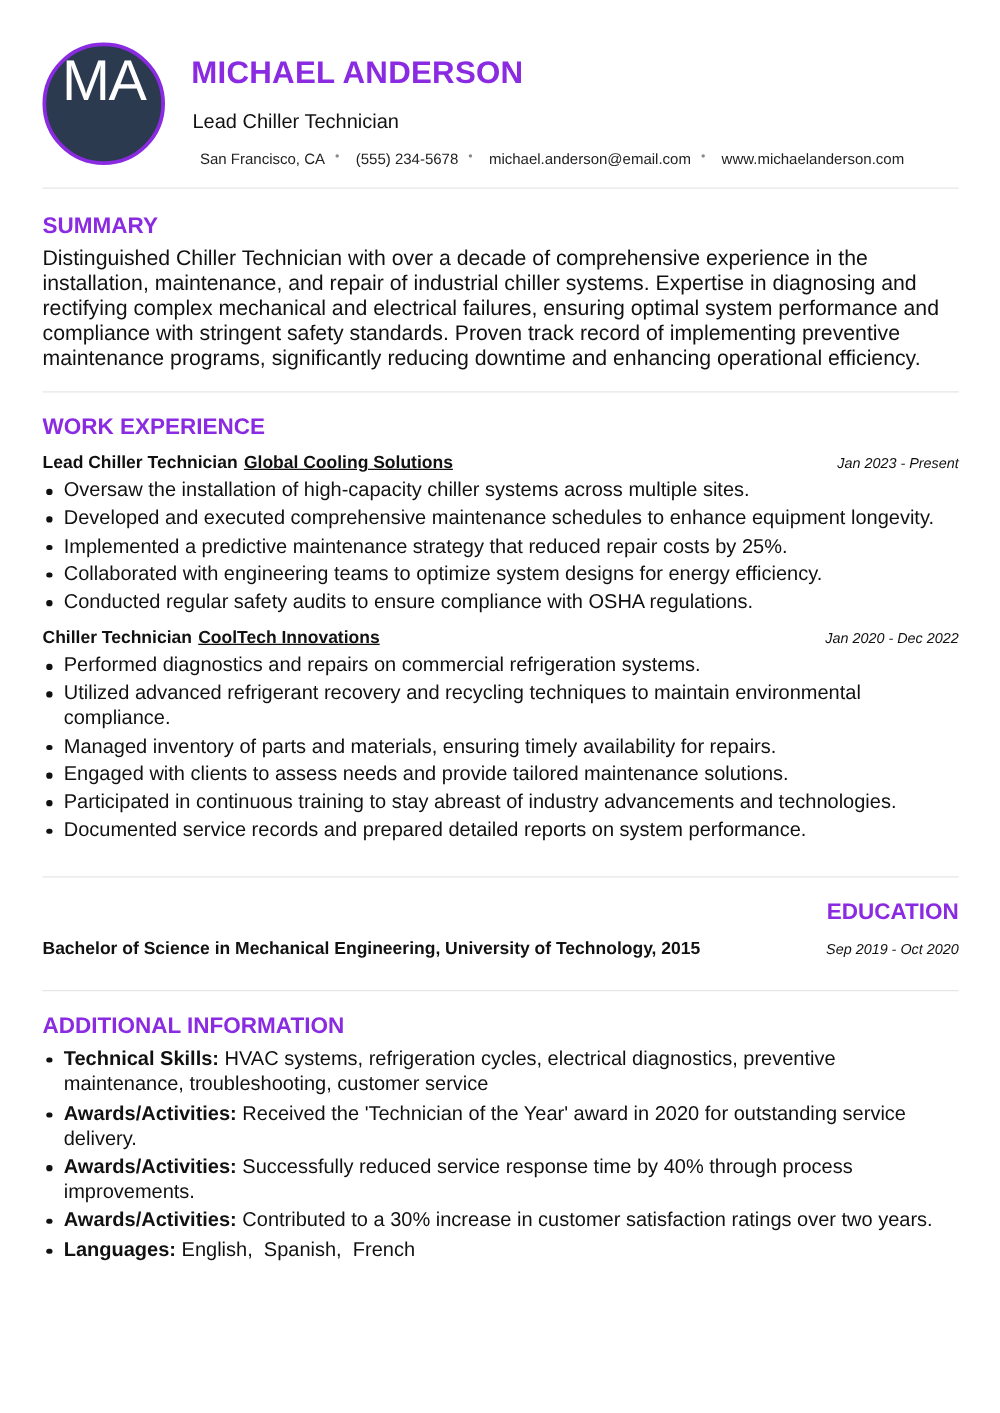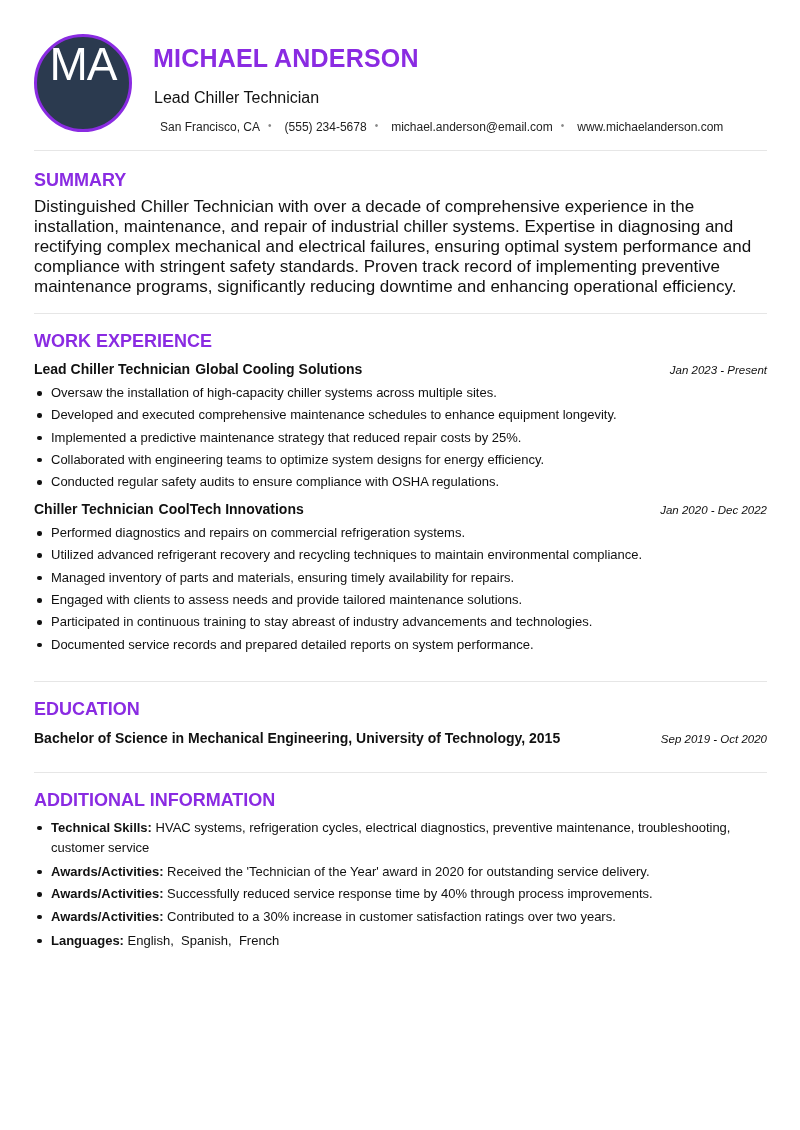--- a/index.html
+++ b/index.html
@@ -99,35 +99,35 @@
     .job-row, .edu-row {
       display: flex;
       justify-content: space-between;
       align-items: baseline;
     }
     .job-head {
       font-size: 14px;
       font-weight: 700;
       color: #111;
     }
-    .job-head .company { margin-left: 5px; }
+    .job-head .company { margin-left: 5px; text-decoration: underline; }
     .date {
       font-size: 11.5px;
       font-style: italic;
       color: #111;
     }
     ul.bullets {
       list-style: none;
       padding: 0;
       margin: 0;
     }
     ul.bullets li {
       position: relative;
       padding-left: 17px;
-      font-size: 13px;
+      font-size: 16px;
       line-height: 20px;
       color: #111;
       margin-bottom: 2.3px;
     }
     ul.bullets li::before {
       content: "";
       position: absolute;
       left: 3px;
       top: 8px;
       width: 4.5px;
@@ -202,21 +202,21 @@
         <li>Engaged with clients to assess needs and provide tailored maintenance solutions.</li>
         <li>Participated in continuous training to stay abreast of industry advancements and technologies.</li>
         <li>Documented service records and prepared detailed reports on system performance.</li>
       </ul>
     </div>
   </section>
 
   <div class="divider"></div>
 
   <section style="padding-top:18px; padding-bottom:26px;">
-    <h2 class="section-title" style="margin-bottom:12px;">EDUCATION</h2>
+    <h2 class="section-title" style="margin-bottom:12px;text-align:right;">EDUCATION</h2>
     <div class="edu-row">
       <span class="job-head">Bachelor of Science in Mechanical Engineering, University of Technology, 2015</span>
       <span class="date">Sep 2019 - Oct 2020</span>
     </div>
   </section>
 
   <div class="divider"></div>
 
   <section style="padding-top:18px;">
     <h2 class="section-title" style="margin-bottom:9px;">ADDITIONAL INFORMATION</h2>

